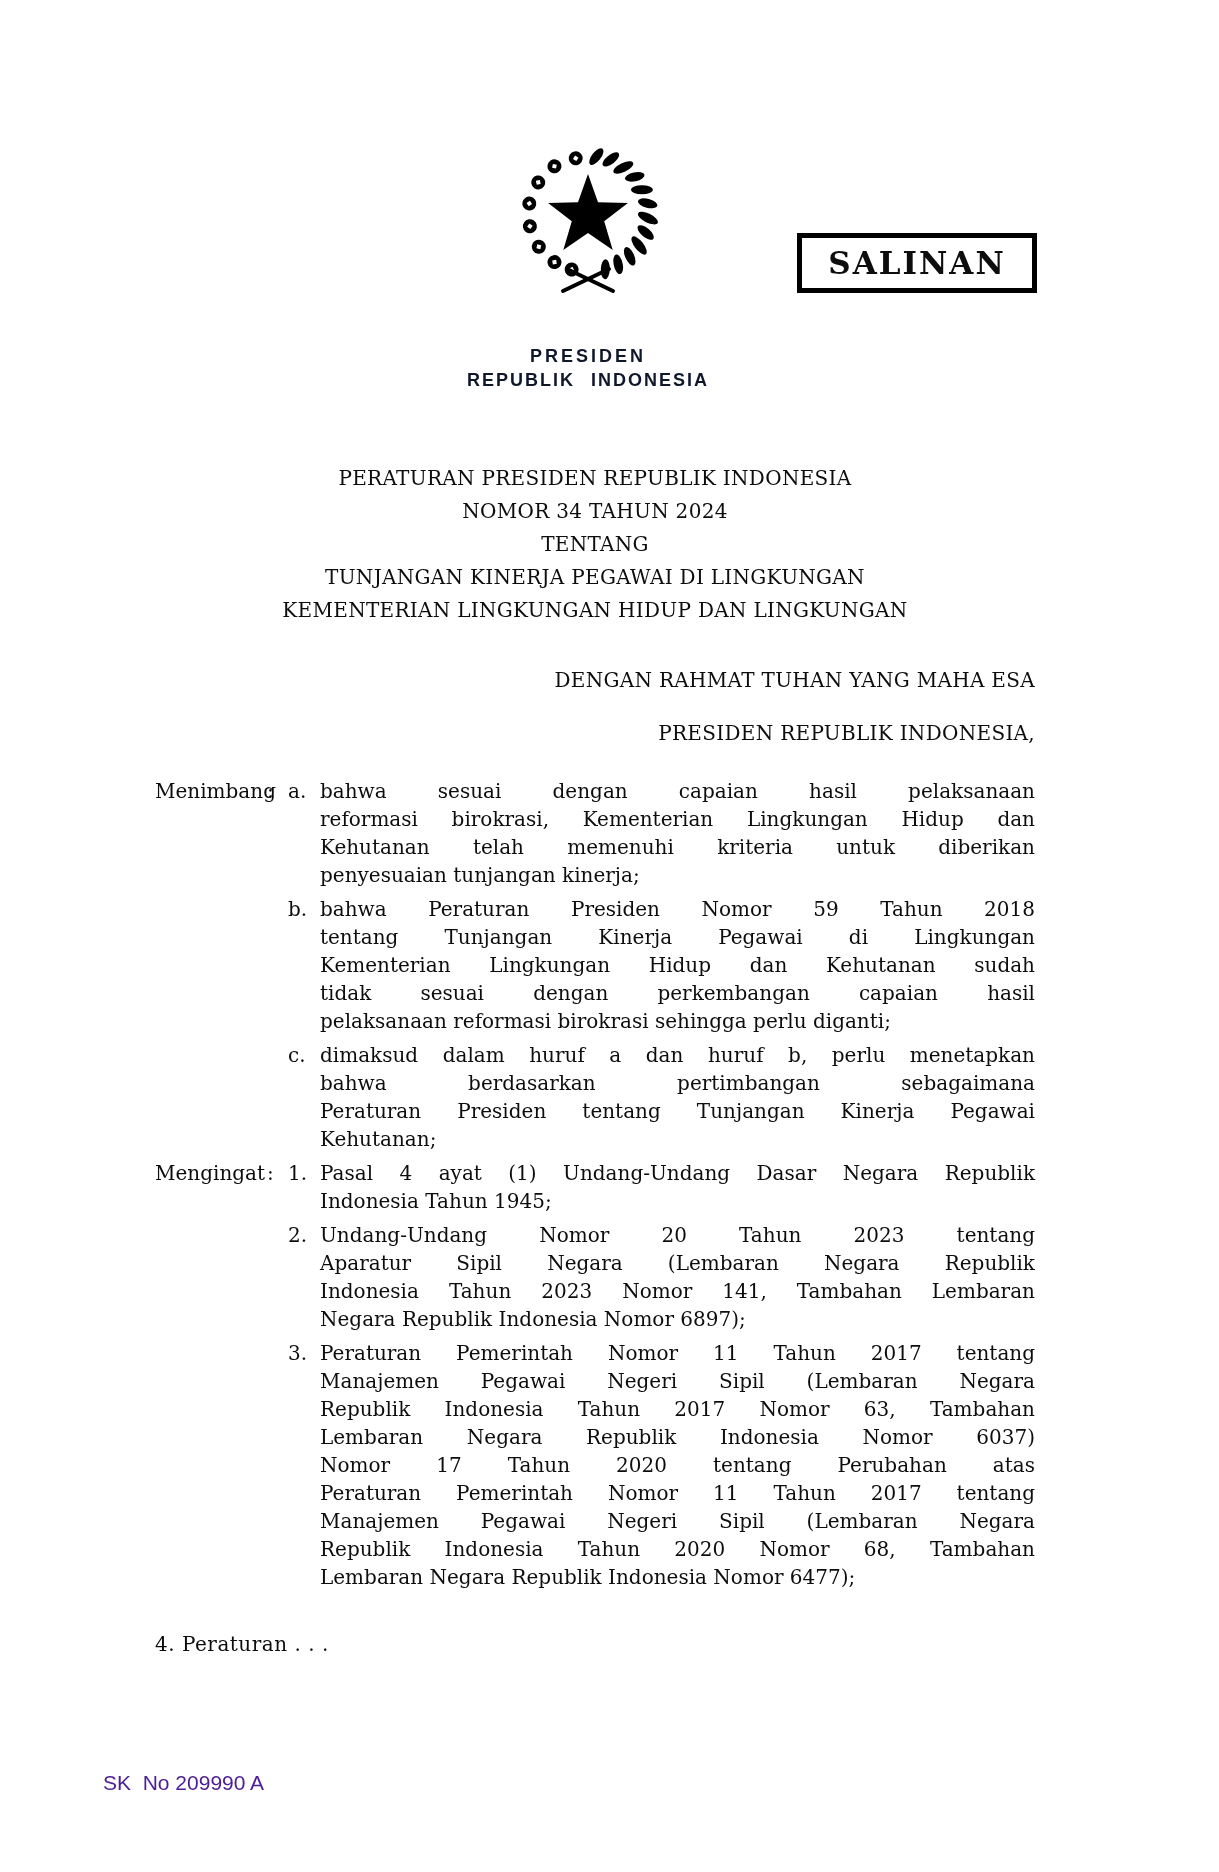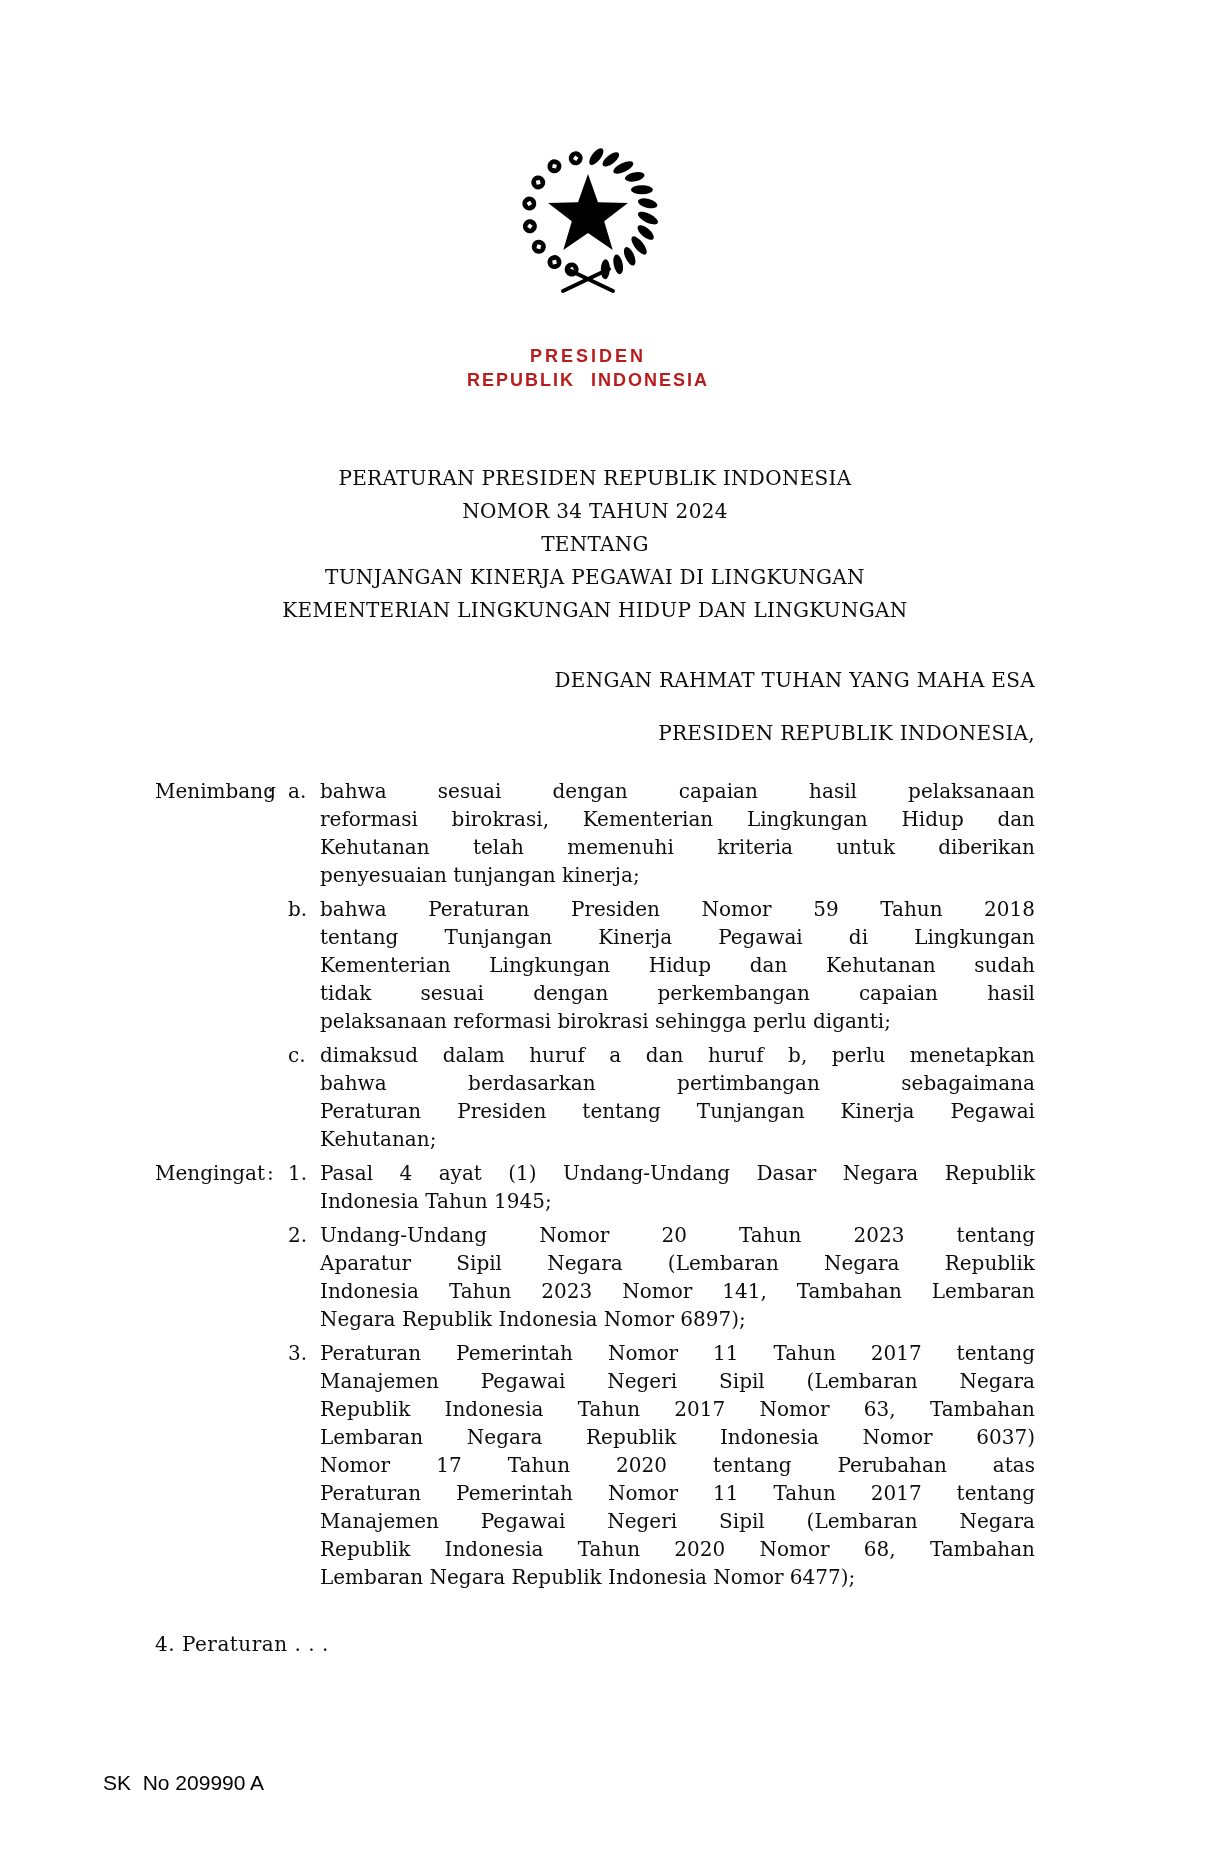--- a/index.html
+++ b/index.html
@@ -22,21 +22,21 @@
     height: 190px;
   }
   .letterhead {
     position: absolute;
     left: 413px;
     top: 344px;
     width: 350px;
     text-align: center;
     font-family: "Liberation Sans", sans-serif;
     font-weight: bold;
-    color: #b91c1c;
+    color: #0f172a;
   }
   .letterhead .lh1 { font-size: 18px; letter-spacing: 3px; line-height: 24px; }
   .letterhead .lh2 { font-size: 18px; letter-spacing: 2px; word-spacing: 9px; line-height: 24px; }
 
   .stamp {
     position: absolute;
     left: 797px;
     top: 233px;
     width: 240px;
     height: 60px;
@@ -103,21 +103,21 @@
     letter-spacing: 0.5px;
   }
 
   .sk-footer {
     position: absolute;
     left: 103px;
     top: 1771px;
     font-family: "Liberation Sans", sans-serif;
     font-size: 21px;
     white-space: pre;
-    color: #000000;
+    color: #4c1d95;
   }
 </style>
 </head>
 <body>
 
 <div class="page">
 
   <div class="seal-wrap">
     <svg width="170" height="190" viewBox="0 0 170 190">
       <g fill="#000">
@@ -199,20 +199,23 @@
         </g>
 
         <g stroke="#000" stroke-width="4" stroke-linecap="round">
           <line x1="64" y1="131" x2="110" y2="153"></line>
           <line x1="106" y1="131" x2="60" y2="153"></line>
         </g>
       </g>
     </svg>
   </div>
 
+  <div class="stamp">
+    <span>SALINAN</span>
+  </div>
 
   <div class="letterhead">
     <div class="lh1">PRESIDEN</div>
     <div class="lh2">REPUBLIK INDONESIA</div>
   </div>
 
   <div class="title-block">
     <div>PERATURAN PRESIDEN REPUBLIK INDONESIA</div>
     <div>NOMOR 34 TAHUN 2024</div>
     <div>TENTANG</div>

